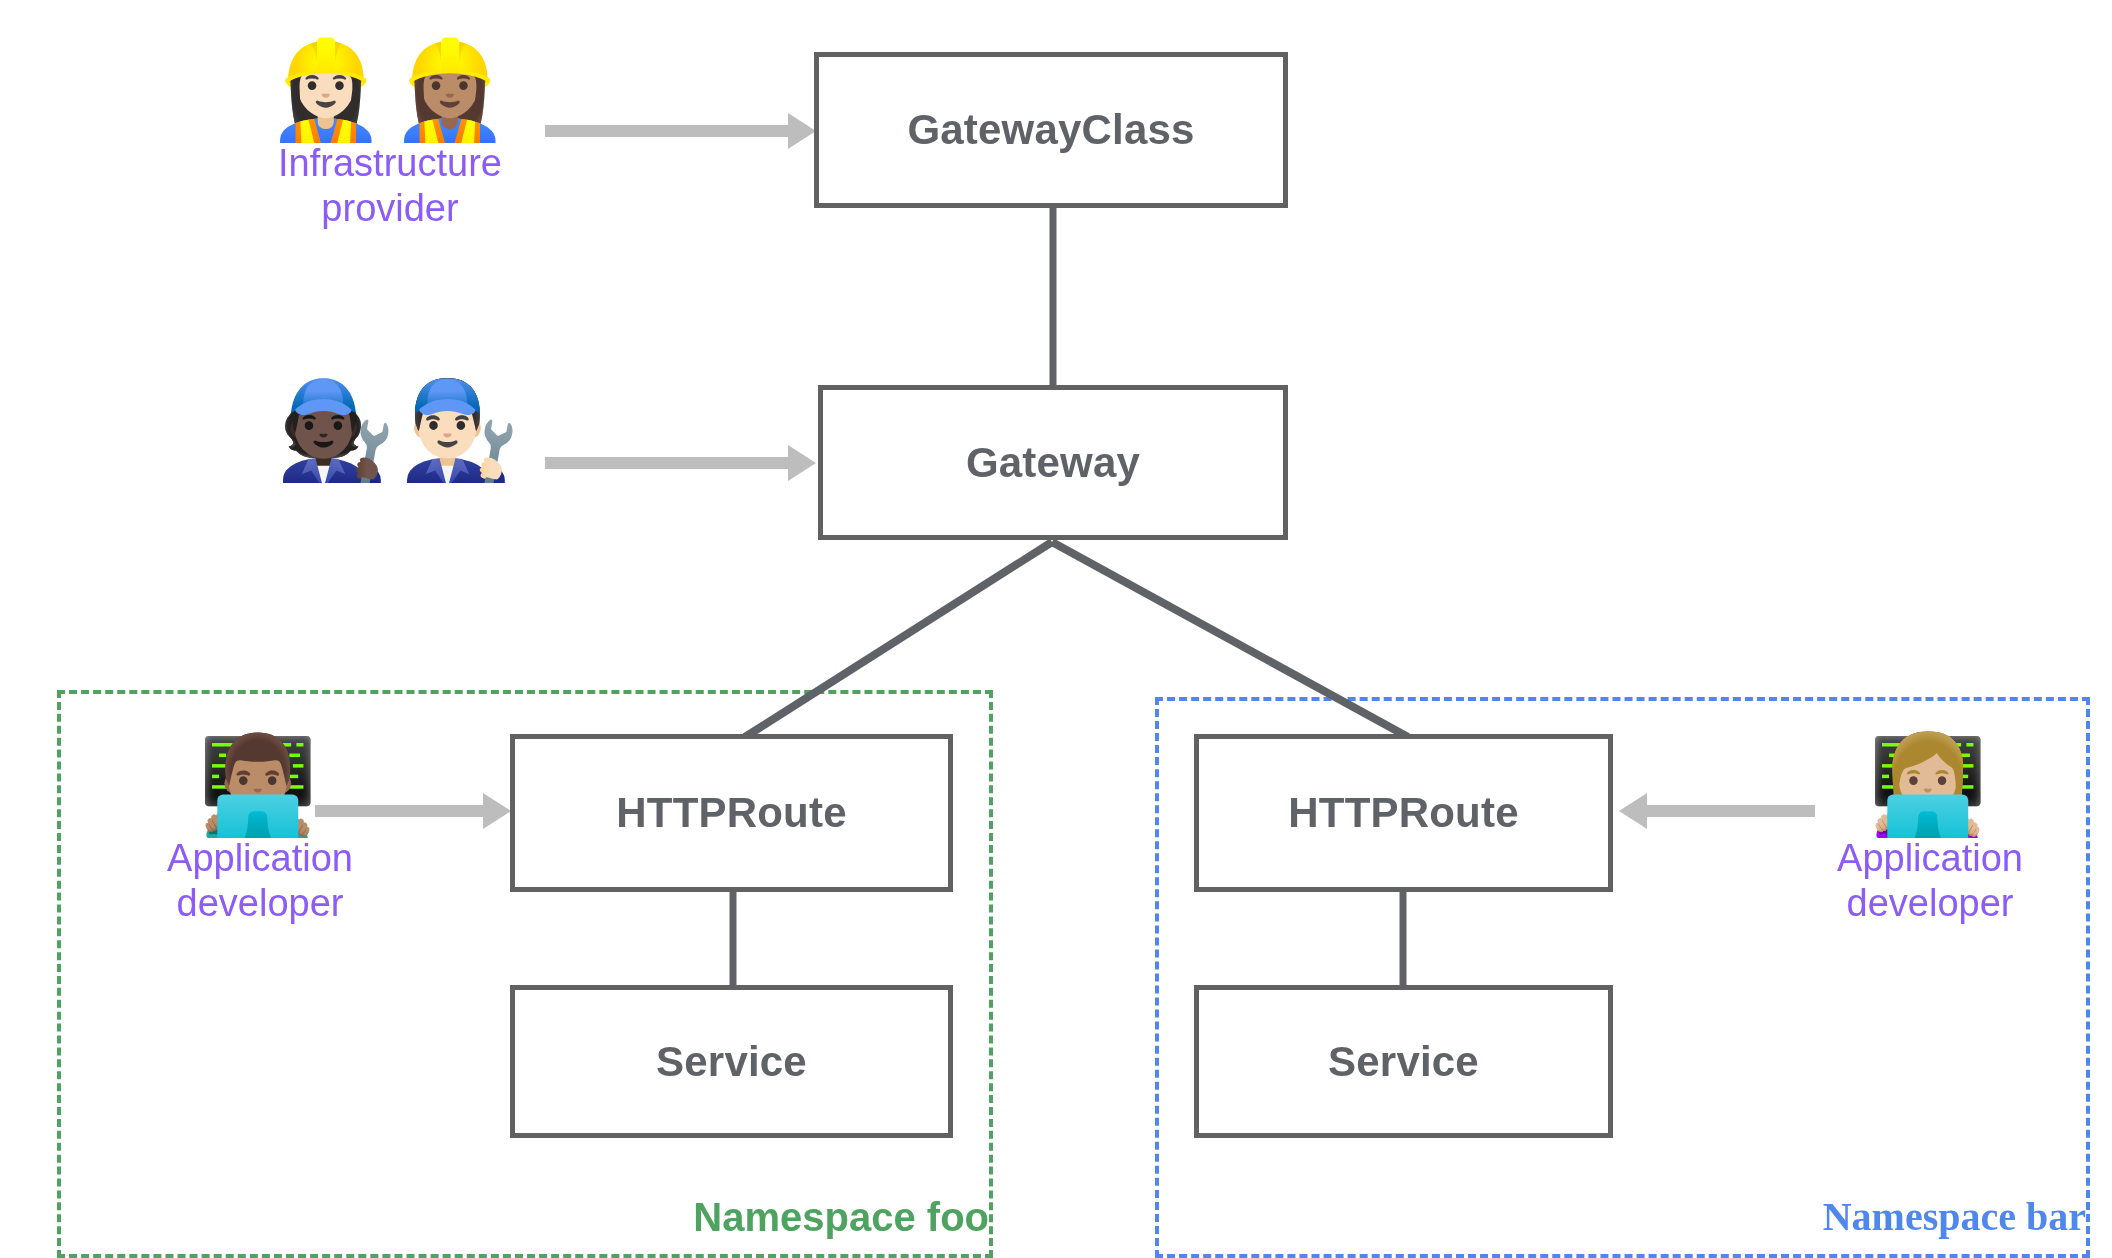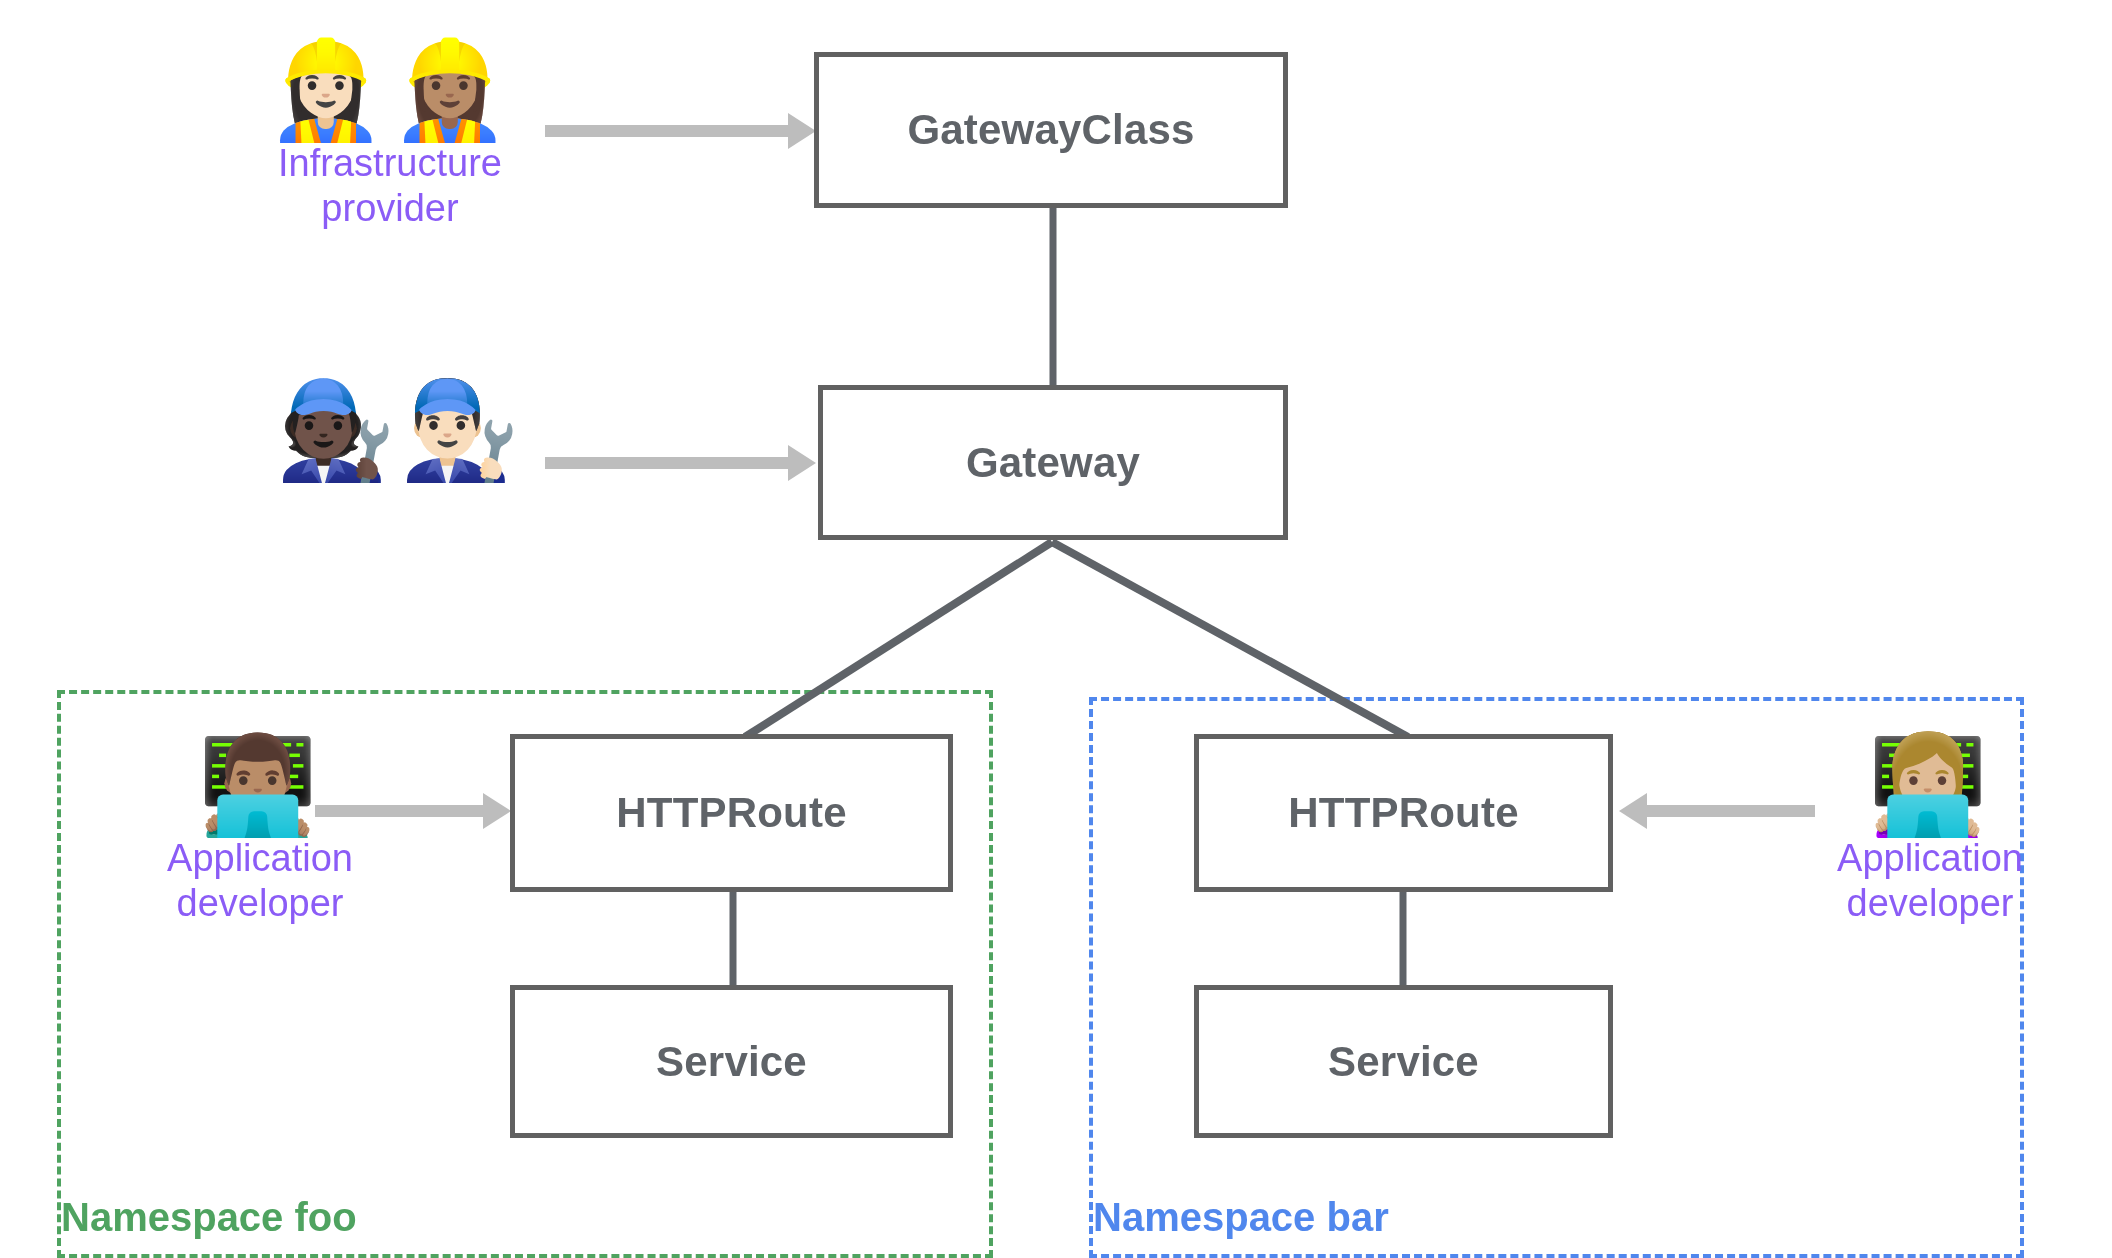--- a/index.html
+++ b/index.html
@@ -51,33 +51,34 @@
     border-width: 4px;
     border-style: dashed;
     background: transparent;
     z-index: 1;
   }
   .namespace .ns-label {
     position: absolute;
     bottom: 14px;
     left: 0;
     right: 0;
-    text-align: left;
+    text-align: right;
     font-size: 40px;
     font-weight: bold;
     white-space: nowrap;
   }
   #ns-foo {
     left: 57px; top: 690px; width: 936px; height: 568px;
     border-color: #4FA360;
   }
   #ns-foo .ns-label { color: #4FA360; }
   #ns-bar {
-    left: 1089px; top: 697px; width: 935px; height: 561px;
+    left: 1155px; top: 697px; width: 935px; height: 561px;
     border-color: #5087ED;
+    font-family: Liberation Serif, serif;
   }
   #ns-bar .ns-label { color: #5087ED; }
 
   
   .persona {
     position: absolute;
     text-align: center;
     z-index: 4;
   }
   .persona .persona-emoji {

